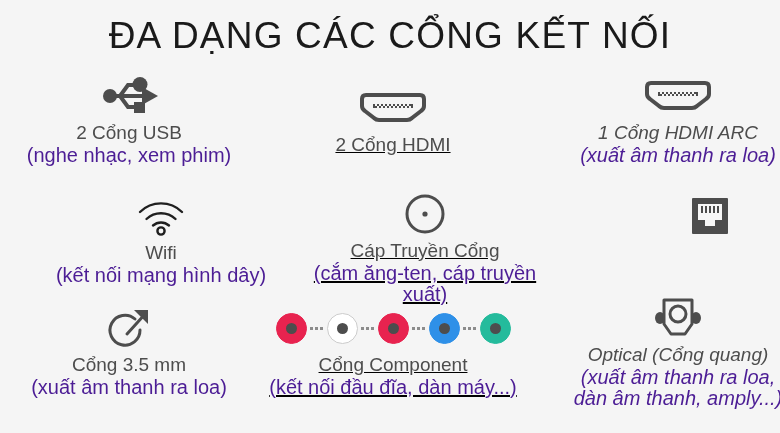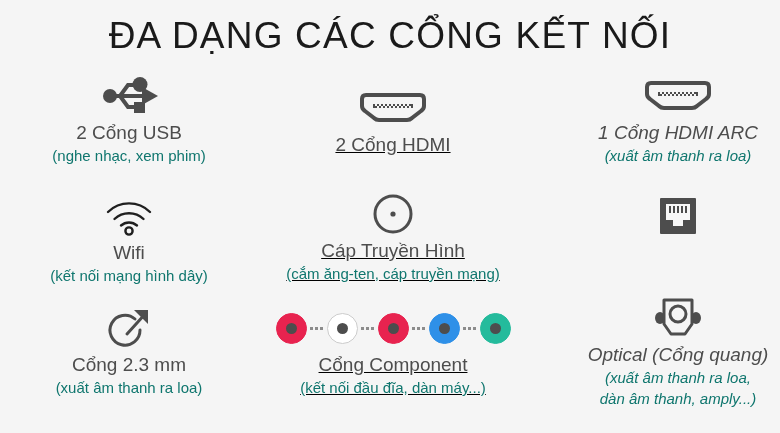--- a/index.html
+++ b/index.html
@@ -50,33 +50,33 @@
     align-items: center;
     justify-content: center;
   }
   .label {
     font-size: 19px;
     line-height: 25px;
     color: #4d4d4d;
     white-space: nowrap;
   }
   .sublabel {
-    font-size: 15px;
+    font-size: 20px;
     line-height: 21px;
-    color: #0f766e;
+    color: #4c1d95;
   }
   .sublabel .l2 { display: block; }
 
   
   .col-a { left: 0px;   width: 258px; }
   .col-b { left: 262px; width: 262px; text-decoration: underline; }
   .col-c { left: 552px; width: 252px; font-style: italic; }
 
   .row-1 { top: 0px; }
-  .row-2 { top: 120px; }
+  .row-2 { top: 120px; margin-left: 32px; }
   .row-3 { top: 232px; }
 
   .row-1.col-b { top: 12px; }
   .row-2.col-b { top: 118px; }
   .row-3.col-c { top: 222px; }
 
   
   .rca-row {
     display: flex;
     align-items: center;
@@ -225,23 +225,23 @@
       </div>
     </div>
 
     <div class="cell row-2 col-b">
       <div class="icon-wrap">
         <svg width="46" height="46" viewBox="0 0 46 46">
           <circle cx="23" cy="23" r="18" fill="none" stroke="#4d4d4d" stroke-width="3"></circle>
           <circle cx="23" cy="23" r="2.6" fill="#4d4d4d"></circle>
         </svg>
       </div>
-      <div class="label">Cáp Truyền Hình</div>
-      <div class="sublabel">
-        <span class="l1">(cắm ăng-ten, cáp truyền mạng)</span>
+      <div class="label">Cáp Truyền Cổng</div>
+      <div class="sublabel">
+        <span class="l1">(cắm ăng-ten, cáp truyền xuất)</span>
       </div>
     </div>
 
     <div class="cell row-2 col-c">
       <div class="icon-wrap">
         <svg width="42" height="42" viewBox="0 0 42 42">
           <rect x="3" y="3" width="36" height="36" rx="1" fill="#4d4d4d"></rect>
           <path d="M9 9 H33 V25 H26 V31 H16 V25 H9 Z" fill="#f7f7f7"></path>
           <g fill="#4d4d4d">
             <rect x="12" y="11" width="2" height="7"></rect>
@@ -255,21 +255,21 @@
     </div>
 
     <div class="cell row-3 col-a">
       <div class="icon-wrap">
         <svg width="50" height="50" viewBox="0 0 50 50">
           <path d="M31 16 A15 15 0 1 0 36 27" fill="none" stroke="#4d4d4d" stroke-width="3" stroke-linecap="round"></path>
           <path d="M23 31 L42 10" fill="none" stroke="#4d4d4d" stroke-width="3" stroke-linecap="round"></path>
           <path d="M30 7 H44 V21 Z" fill="#4d4d4d"></path>
         </svg>
       </div>
-      <div class="label">Cổng 2.3 mm</div>
+      <div class="label">Cổng 3.5 mm</div>
       <div class="sublabel">
         <span class="l1">(xuất âm thanh ra loa)</span>
       </div>
     </div>
 
     <div class="cell row-3 col-c">
       <div class="icon-wrap">
         <svg width="52" height="48" viewBox="0 0 52 48">
           <ellipse cx="8" cy="24" rx="5" ry="6" fill="#4d4d4d"></ellipse>
           <ellipse cx="44" cy="24" rx="5" ry="6" fill="#4d4d4d"></ellipse>

